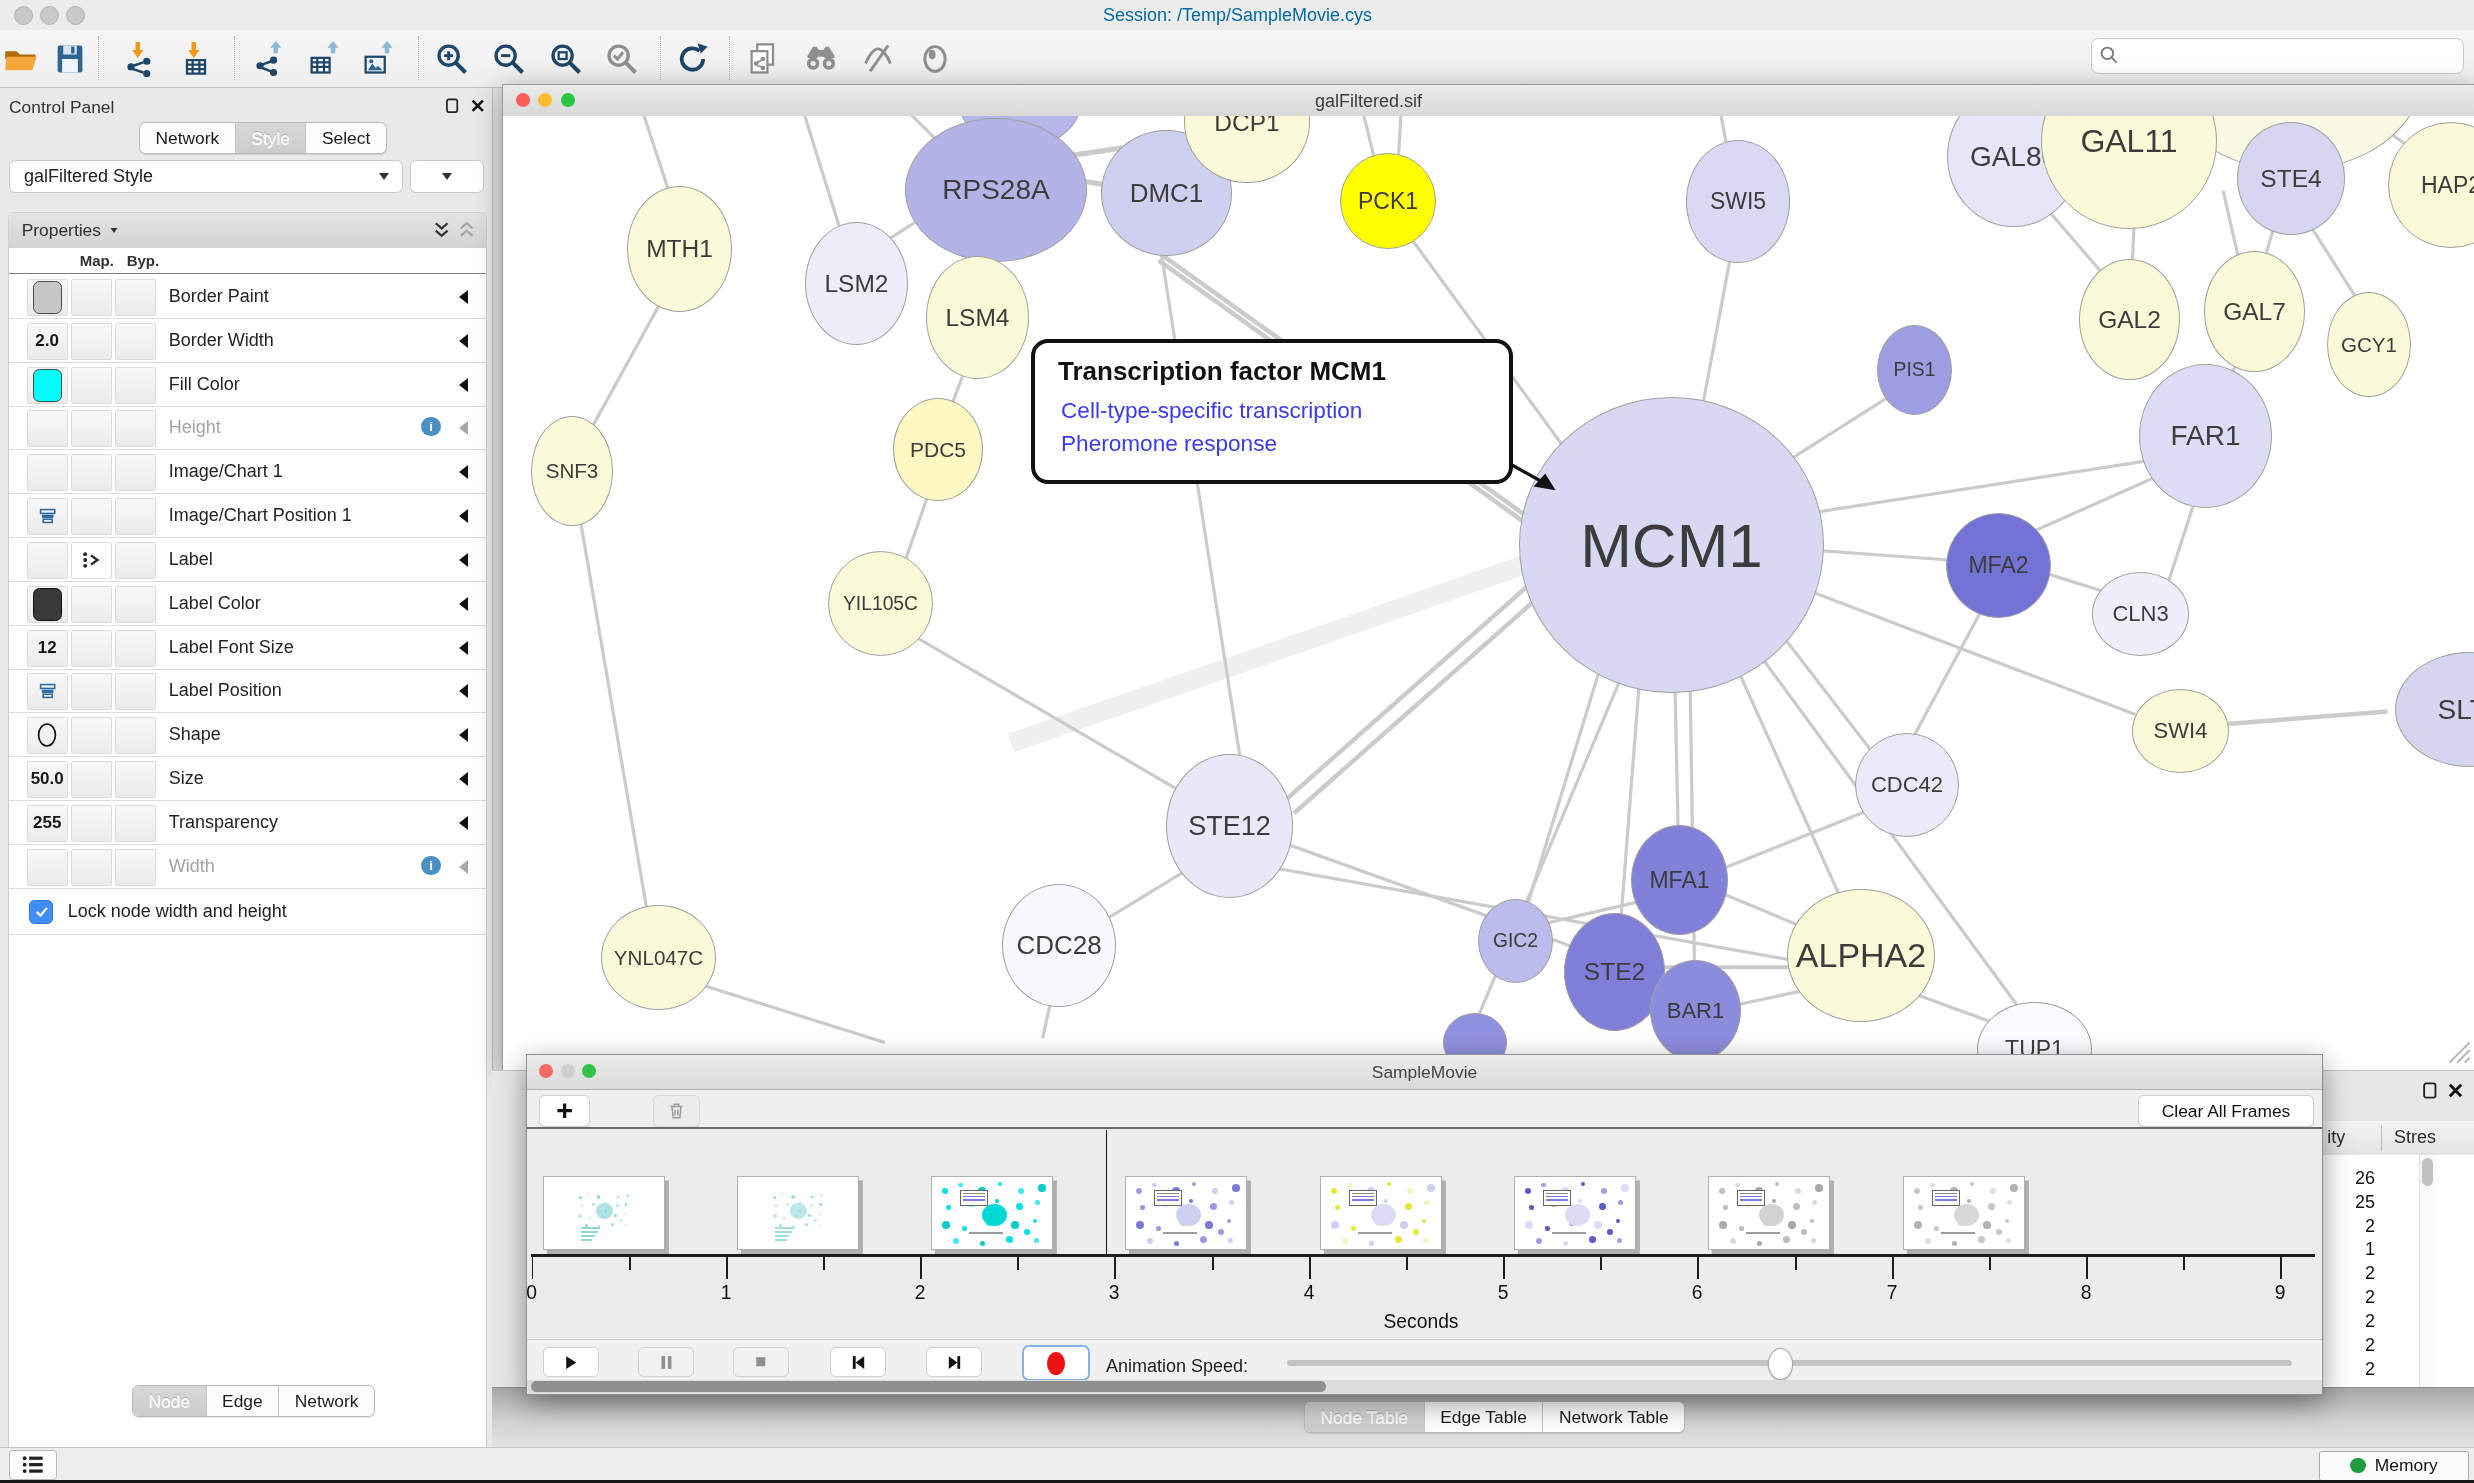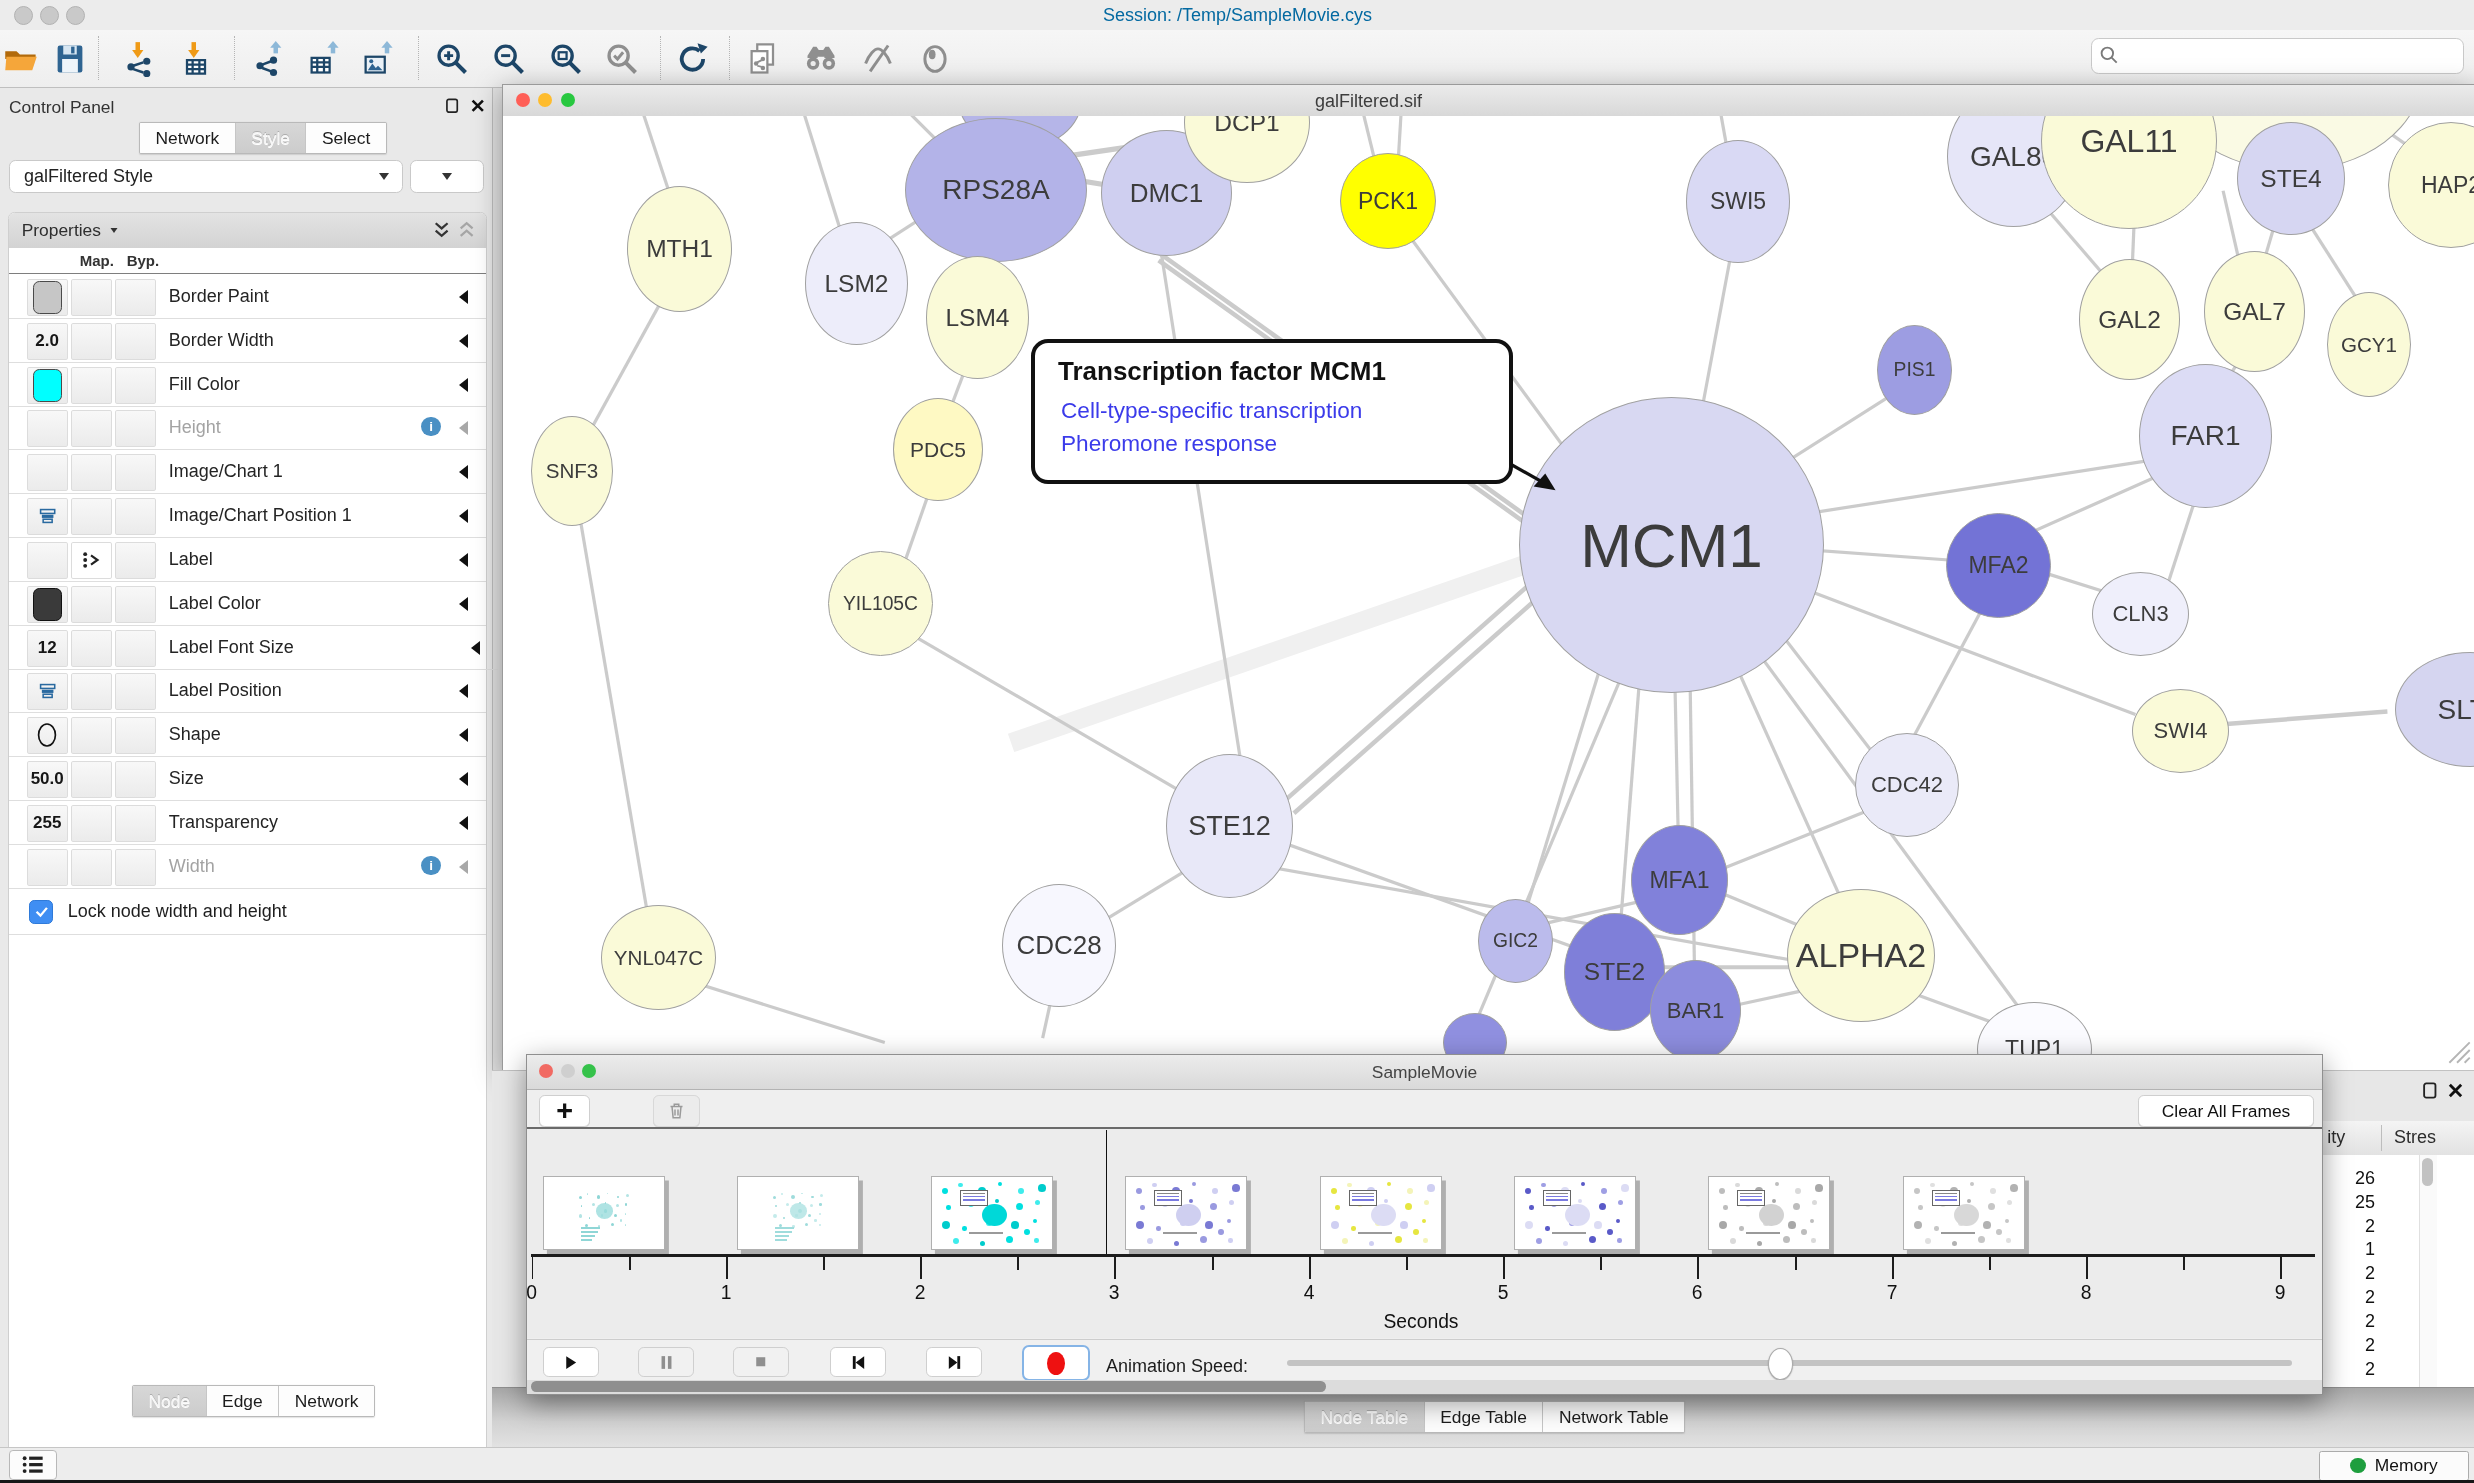--- a/index.html
+++ b/index.html
@@ -13,21 +13,21 @@
   
   #toolbar{left:0;top:30px;width:2475px;height:57px;background:linear-gradient(#f6f6f6,#eeeeee);border-bottom:1.3px solid #bfbfbf;}
   .tb-icon{top:9px;width:49px;height:39px;display:flex;align-items:center;justify-content:center;}
   .tb-sep{top:6.4px;width:0;height:44px;border-left:1.3px dotted #b5b5b5;}
   #searchbox{left:2091px;top:7.7px;width:371px;height:34px;background:#fff;border:1.3px solid #c9c9c9;border-radius:7.7px;display:flex;align-items:center;}
   #searchbox input{border:none;outline:none;font-size:17px;flex:1;background:transparent;font-family:"Liberation Sans",sans-serif;}
   
   #control-panel{left:0;top:88px;width:492px;height:1359px;background:#e9e9e9;border-right:1.3px solid #bdbdbd;}
   #cp-title{left:9px;top:9px;font-size:17.4px;color:#333;}
   .winbtn{top:7.7px;width:19.3px;height:19.3px;display:flex;align-items:center;justify-content:center;}
-  .seg{display:inline-flex;border:0.6px solid #b9b9b9;border-radius:2px;overflow:hidden;background:#fff;box-shadow:0 0.6px 1.3px rgba(0,0,0,.12);}
+  .seg{display:inline-flex;border:0.6px solid #b9b9b9;border-radius:7px;overflow:hidden;background:#fff;box-shadow:0 0.6px 1.3px rgba(0,0,0,.12);}
   .seg div{padding:4.5px 15.5px;font-size:17.4px;color:#1c1c1c;border-left:0.6px solid #c6c6c6;background:#fdfdfd;white-space:nowrap;}
   .seg div:first-child{border-left:none;}
   .seg div.sel{background:linear-gradient(#d7d7d7,#cccccc);color:#f5f5f5;text-shadow:0 0.6px 0 #fff,0 -0.6px 0.6px rgba(0,0,0,.18);}
   #style-combo{left:9px;top:72px;width:392px;height:31px;background:#fff;border:1.3px solid #c9c9c9;border-radius:6.4px;display:flex;align-items:center;font-size:18px;}
   #style-menu-btn{left:410px;top:72px;width:72px;height:31px;background:#fff;border:1.3px solid #c9c9c9;border-radius:6.4px;display:flex;align-items:center;justify-content:center;}
   .dn-arrow{width:0;height:0;border-left:5.8px solid transparent;border-right:5.8px solid transparent;border-top:7.7px solid #333;}
   #props{left:7.7px;top:124px;width:477px;height:1250px;background:#fff;border:1.3px solid #cfcfcf;border-radius:6.4px;}
   #props-header{left:0;top:0;width:100%;height:35px;background:linear-gradient(#e3e3e3,#d3d3d3);border-radius:5.2px 5.2px 0 0;display:flex;align-items:center;}
   #props-header .ph-label{font-size:17.4px;color:#2e2e2e;margin-left:13px;}
   #props-cols{left:0;top:35px;width:100%;height:24.5px;border-bottom:1.9px solid #7e7e7e;font-size:15px;font-weight:bold;color:#333;}
@@ -368,21 +368,21 @@
         </div>
         <div class="prow" style="top: 307px;">
           <div class="pcell c1">
             <div class="swatch" style="background: rgb(58, 58, 58); border-color: rgb(17, 17, 17);"></div>
           </div>
           <div class="pcell c2"></div>
           <div class="pcell c3"></div>
           <div class="plabel">Label Color</div>
           <div class="parrow"></div>
         </div>
-        <div class="prow" style="top: 351px; padding-left: 12px;">
+        <div class="prow" style="top: 351px;">
           <div class="pcell c1">
             <span class="val">12</span>
           </div>
           <div class="pcell c2"></div>
           <div class="pcell c3"></div>
           <div class="plabel">Label Font Size</div>
           <div class="parrow"></div>
         </div>
         <div class="prow" style="top: 394px;">
           <div class="pcell c1">

